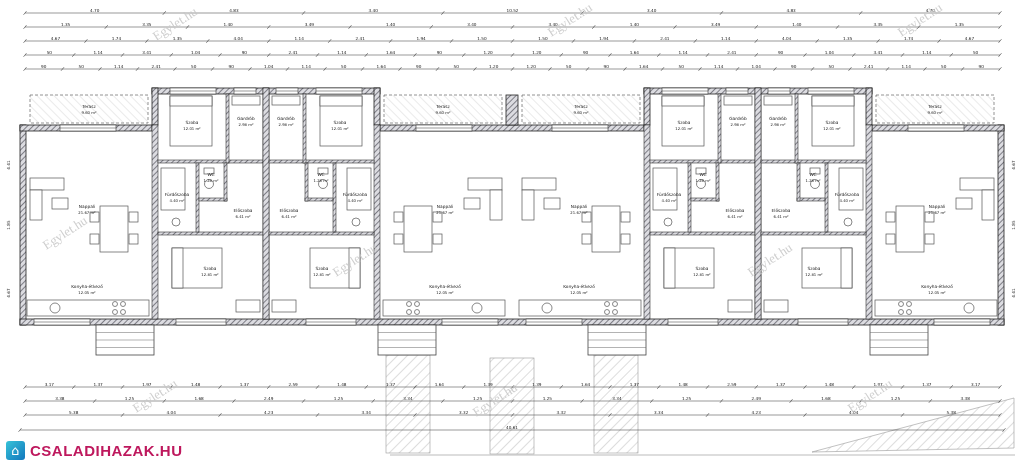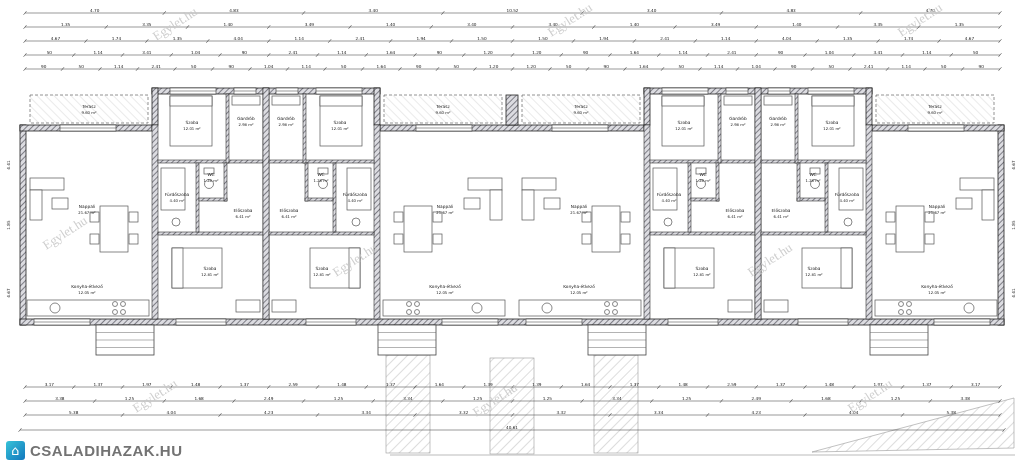--- a/index.html
+++ b/index.html
@@ -7,21 +7,21 @@
           font-family:"DejaVu Sans",sans-serif;}
   #plan-svg{position:absolute;left:0;top:0;z-index:2;}
   #plan-svg text{font-family:"DejaVu Sans",sans-serif;fill:#1a1a1a;}
   .watermark{position:absolute;color:#c6c6c6;font-family:"Liberation Serif",serif;
              font-size:13px;transform:rotate(-33deg);opacity:.85;pointer-events:none;
              white-space:nowrap;z-index:3;}
   .logo{position:absolute;left:6px;top:441px;display:flex;align-items:center;gap:5px;z-index:4;}
   .logo-icon{width:19px;height:19px;border-radius:3px;
              background:linear-gradient(135deg,#36c3d8,#1277bd);color:#fff;
              display:flex;align-items:center;justify-content:center;font-size:13px;line-height:1;}
-  .logo-text{font-weight:bold;font-size:15px;color:#737373;letter-spacing:.5px;
+  .logo-text{font-weight:bold;font-size:15px;color:#be185d;letter-spacing:.5px;
              font-family:"Liberation Sans",sans-serif;}
 </style>
 </head>
 <body>
 
 <div class="canvas">
 
   <span class="watermark" style="left:150px;top:16px;">Egylet.hu</span>
   <span class="watermark" style="left:545px;top:12px;">Egylet.hu</span>
   <span class="watermark" style="left:895px;top:12px;">Egylet.hu</span>

